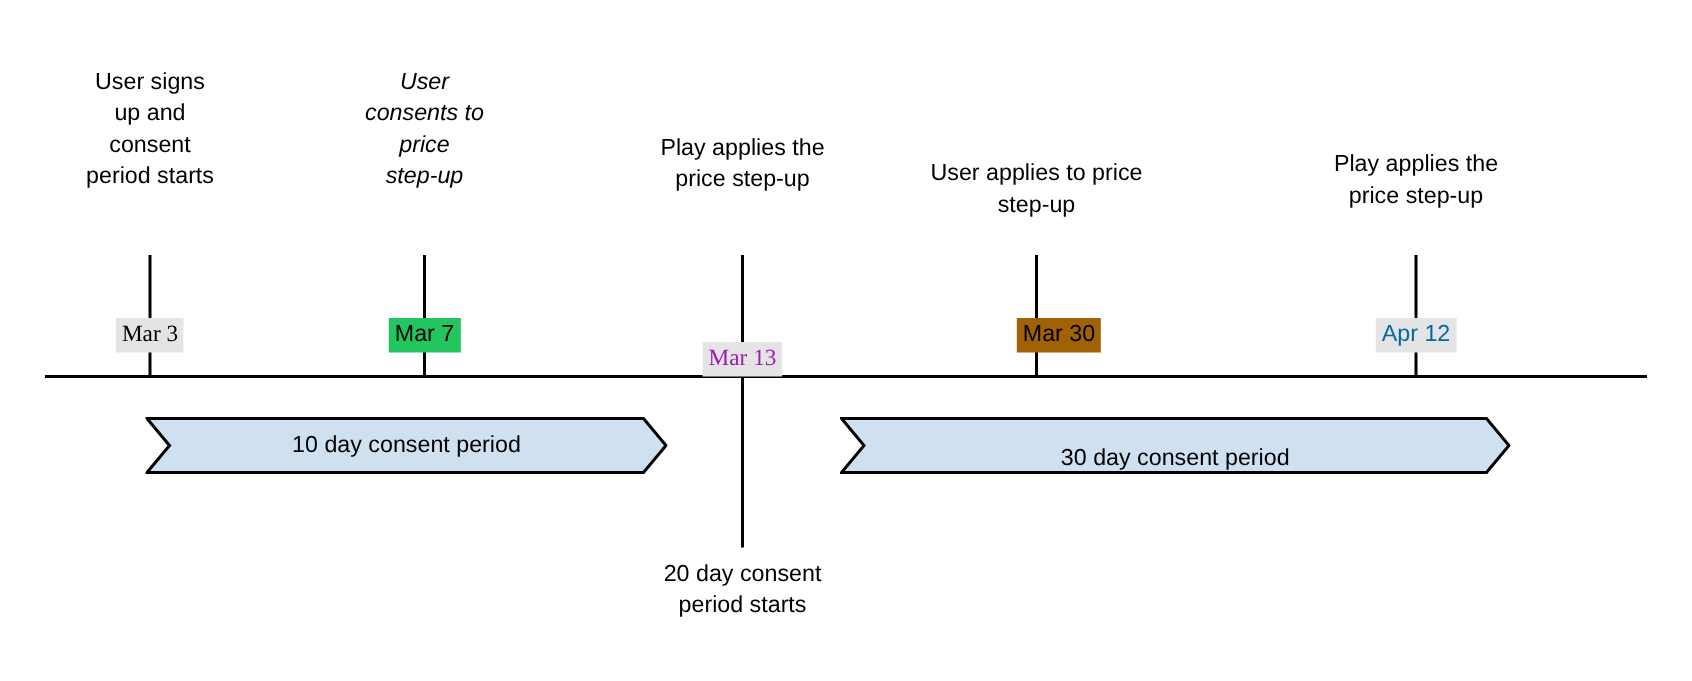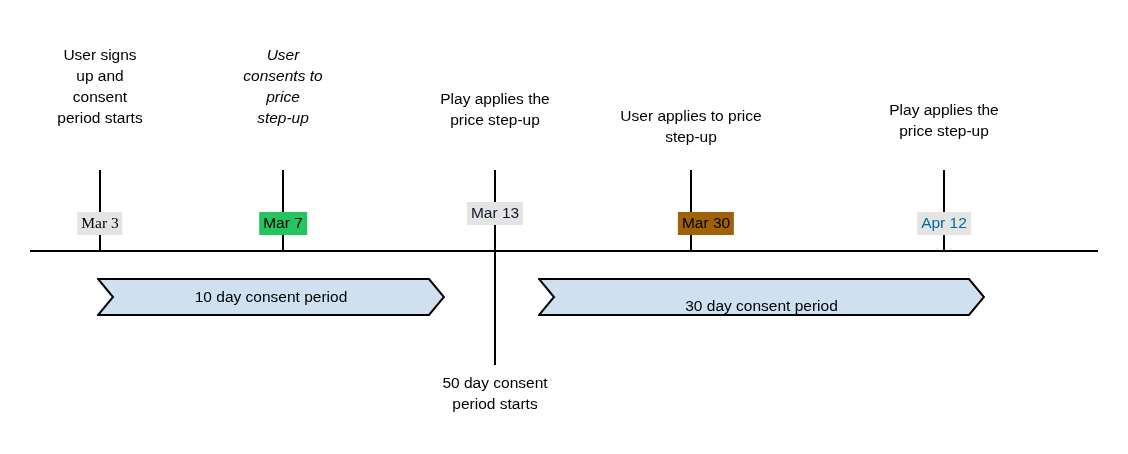--- a/index.html
+++ b/index.html
@@ -106,34 +106,34 @@
 step-up</div>
   <div class="event-label" style="left: 495px; top: 88px; color: rgb(0, 0, 0);">Play applies the
 price step-up</div>
   <div class="event-label" style="left: 691px; top: 105px; color: rgb(0, 0, 0);">User applies to price
 step-up</div>
   <div class="event-label" style="left: 944px; top: 99px; color: rgb(0, 0, 0);">Play applies the
 price step-up</div>
 
   <div class="date-chip" style="left: 100px; top: 212px; background: rgb(228, 228, 228); color: rgb(0, 0, 0); font-family: Liberation Serif, serif;">Mar 3</div>
   <div class="date-chip" style="left: 283px; top: 212px; background: #22c55e; color: rgb(0, 0, 0);">Mar 7</div>
-  <div class="date-chip" style="left: 495px; top: 202px; background: rgb(228, 228, 228); color: #0f172a;">Mar 13</div>
+  <div class="date-chip" style="left: 495px; top: 228px; background: rgb(228, 228, 228); color: #a21caf; font-family: Liberation Serif, serif;">Mar 13</div>
   <div class="date-chip" style="left: 706px; top: 212px; background: #a16207; color: rgb(0, 0, 0);">Mar 30</div>
   <div class="date-chip" style="left: 944px; top: 212px; background: rgb(228, 228, 228); color: #0369a1;">Apr 12</div>
 
   <div class="period-bar" style="left: 97px; top: 278px; width: 348px; height: 38px;">
     <svg width="348" height="38" viewBox="0 0 348 38">
       <polygon points="1,1 332,1 347,19 332,37 1,37 16,19" fill="#cfe0f0" stroke="#000000" stroke-width="2" stroke-linejoin="miter"></polygon>
     </svg>
     <span class="bar-text">10 day consent period</span>
   </div>
 
-  <div class="period-bar" style="left: 538px; top: 278px; width: 447px; height: 55px; justify-content: center;">
+  <div class="period-bar" style="left: 560px; top: 278px; width: 447px; height: 55px; justify-content: center;">
     <svg width="447" height="38" viewBox="0 0 447 38">
       <polygon points="1,1 431,1 446,19 431,37 1,37 16,19" fill="#cfe0f0" stroke="#000000" stroke-width="2" stroke-linejoin="miter"></polygon>
     </svg>
     <span class="bar-text">30 day consent period</span>
   </div>
 
-  <div class="below-label" style="left: 495px; top: 372px; color: rgb(0, 0, 0);">50 day consent
+  <div class="below-label" style="left: 495px; top: 372px; color: rgb(0, 0, 0);">20 day consent
 period starts</div>
 
 </div>
 
 </body></html>

